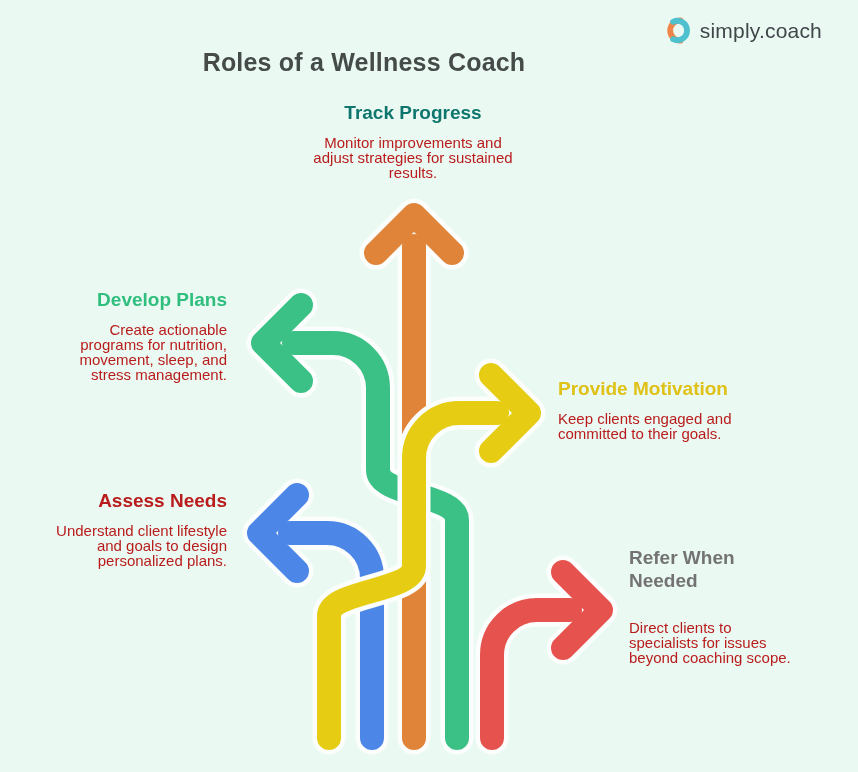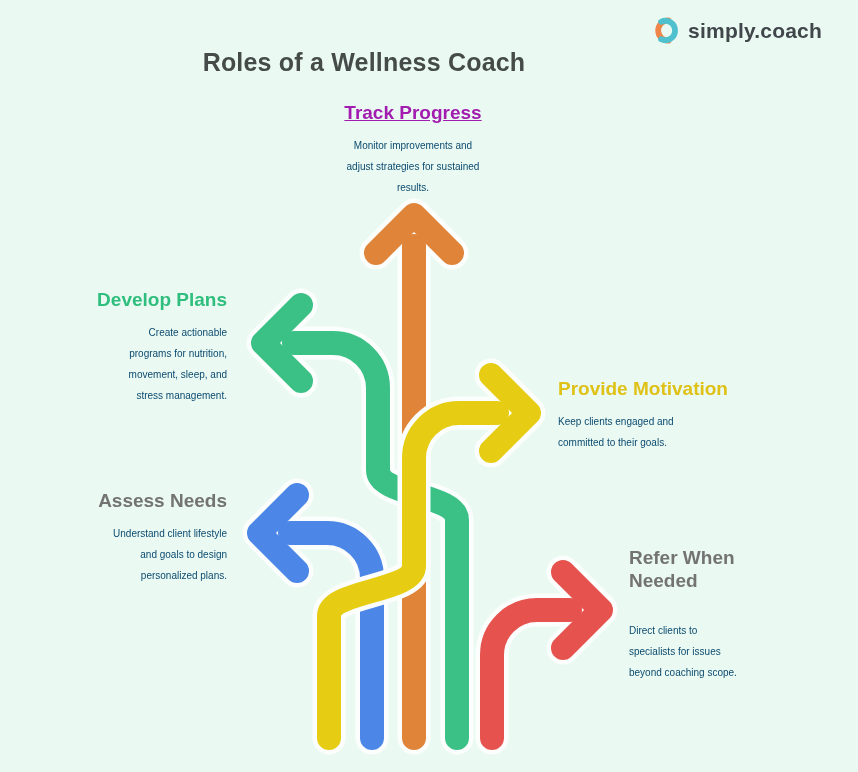--- a/index.html
+++ b/index.html
@@ -14,34 +14,34 @@
     position:absolute;top:48px;left:0;width:728px;
     margin:0;text-align:center;
     font-size:25px;font-weight:700;color:#454B49;
     letter-spacing:.2px;
   }
   .brand{
     position:absolute;top:14px;right:36px;
     display:flex;align-items:center;gap:7px;
   }
   .brand-text{
-    font-size:21px;font-weight:700;color:#41464A;letter-spacing:.2px;
+    font-size:21px;font-weight:400;color:#41464A;letter-spacing:.2px;
   }
   .arrows{
     position:absolute;left:0;top:0;
   }
   .section{position:absolute;}
   .section h2{
     margin:0 0 11px 0;
     font-size:19px;font-weight:700;line-height:23px;
     white-space:pre-line;
   }
   .section p{
     margin:0;
-    font-size:10px;line-height:21px;color:#0c4a6e;
+    font-size:15px;line-height:15px;color:#b91c1c;
     white-space:pre-line;
   }
   .sec-track   {left:283px;top:101px;width:260px;text-align:center;}
   .sec-develop {left:37px; top:288px;width:190px;text-align:right;}
   .sec-motivate{left:558px;top:377px;width:210px;text-align:left;}
   .sec-assess  {left:37px; top:489px;width:190px;text-align:right;}
   .sec-refer   {left:629px;top:546px;width:175px;text-align:left;}
   .sec-refer p {margin-top:28px;}
   .casing{fill:none;stroke:#FBFEFC;stroke-width:33;stroke-linecap:round;stroke-linejoin:round;}
   .stroke{fill:none;stroke-width:24;stroke-linecap:round;stroke-linejoin:round;}
@@ -94,42 +94,42 @@
 
     <g>
       <path class="casing" d="M329 738 L329 616 C329 590 414 592 414 566 L414 458 A45 45 0 0 1 459 413 L497 413"></path>
       <path class="casing" d="M491 375 L529 413 L491 451"></path>
       <path class="stroke" d="M329 738 L329 616 C329 590 414 592 414 566 L414 458 A45 45 0 0 1 459 413 L497 413" stroke="#E6CD14"></path>
       <path class="stroke" d="M491 375 L529 413 L491 451" stroke="#E6CD14"></path>
     </g>
   </svg>
 
   <div class="section sec-track">
-    <h2 style="color: #a21caf; text-decoration: underline;">Track Progress</h2>
+    <h2 style="color: #0f766e;">Track Progress</h2>
     <p>Monitor improvements and
 adjust strategies for sustained
 results.</p>
   </div>
 
   <div class="section sec-motivate">
     <h2 style="color: rgb(223, 193, 23);">Provide Motivation</h2>
     <p>Keep clients engaged and
 committed to their goals.</p>
   </div>
 
   <div class="section sec-develop">
     <h2 style="color: rgb(47, 190, 125);">Develop Plans</h2>
     <p>Create actionable
 programs for nutrition,
 movement, sleep, and
 stress management.</p>
   </div>
 
   <div class="section sec-assess">
-    <h2 style="color: #737373;">Assess Needs</h2>
+    <h2 style="color: #b91c1c;">Assess Needs</h2>
     <p>Understand client lifestyle
 and goals to design
 personalized plans.</p>
   </div>
 
   <div class="section sec-refer">
     <h2 style="color: #737373;">Refer When
 Needed</h2>
     <p>Direct clients to
 specialists for issues

